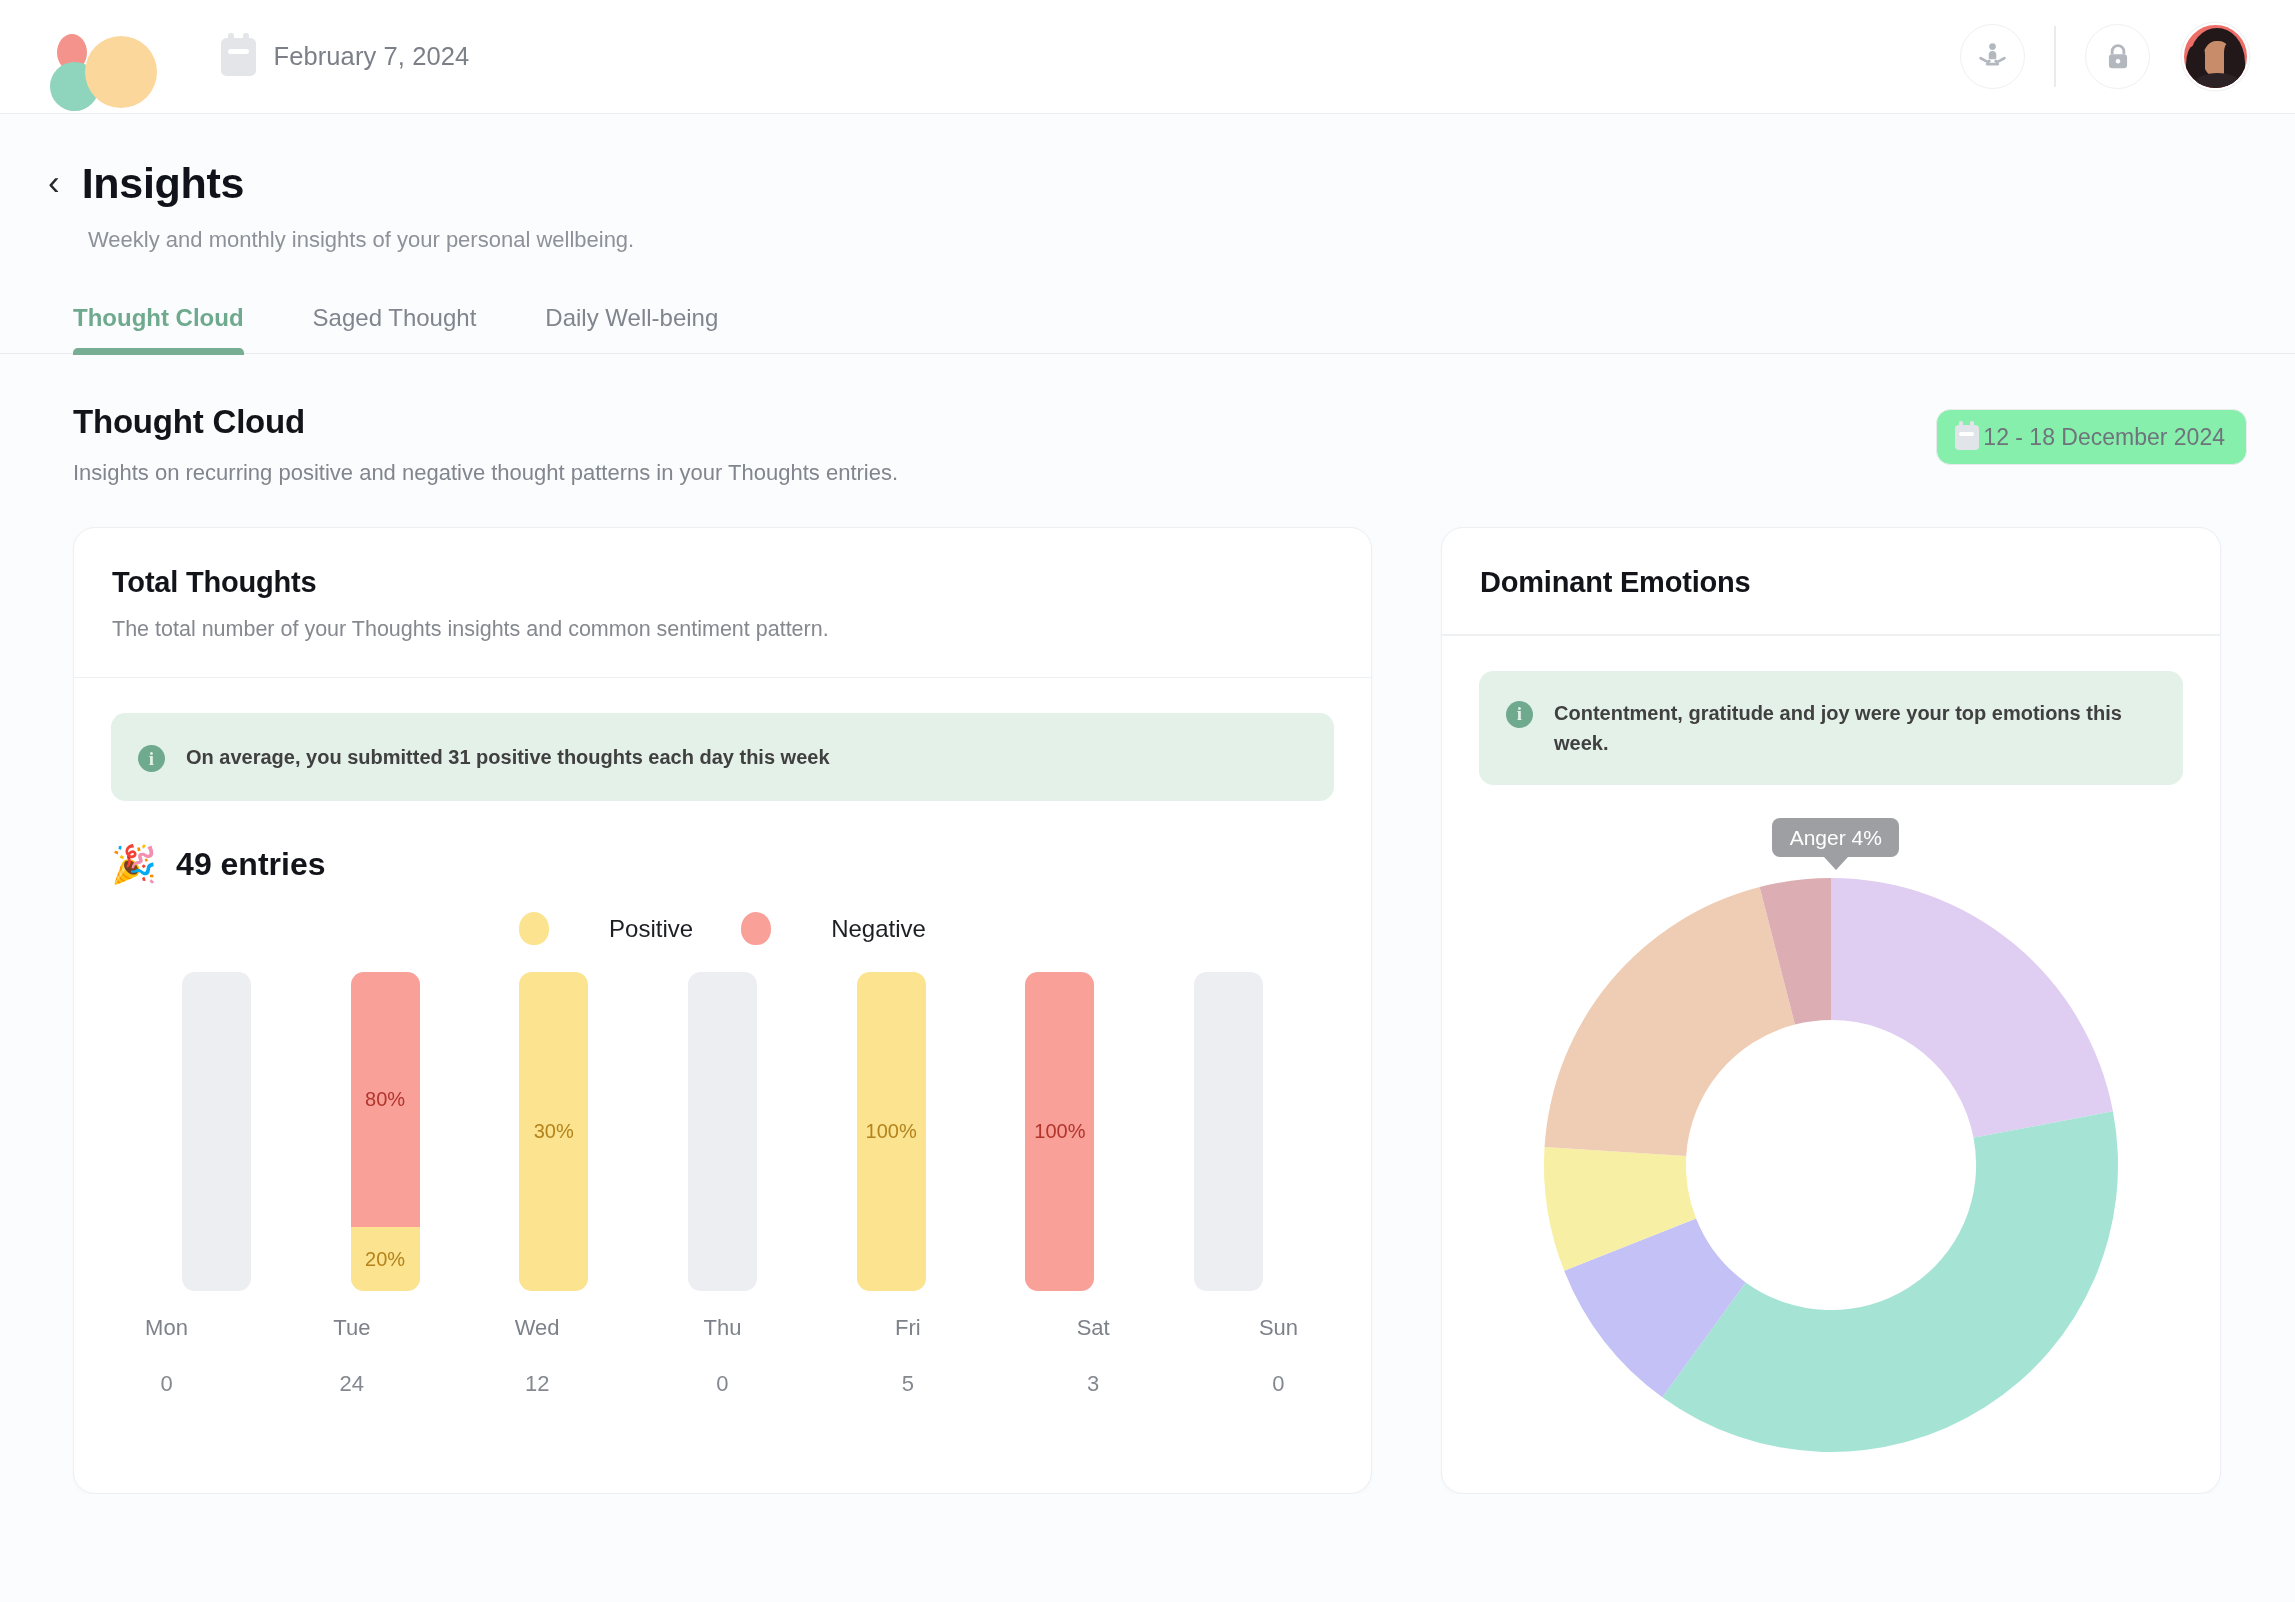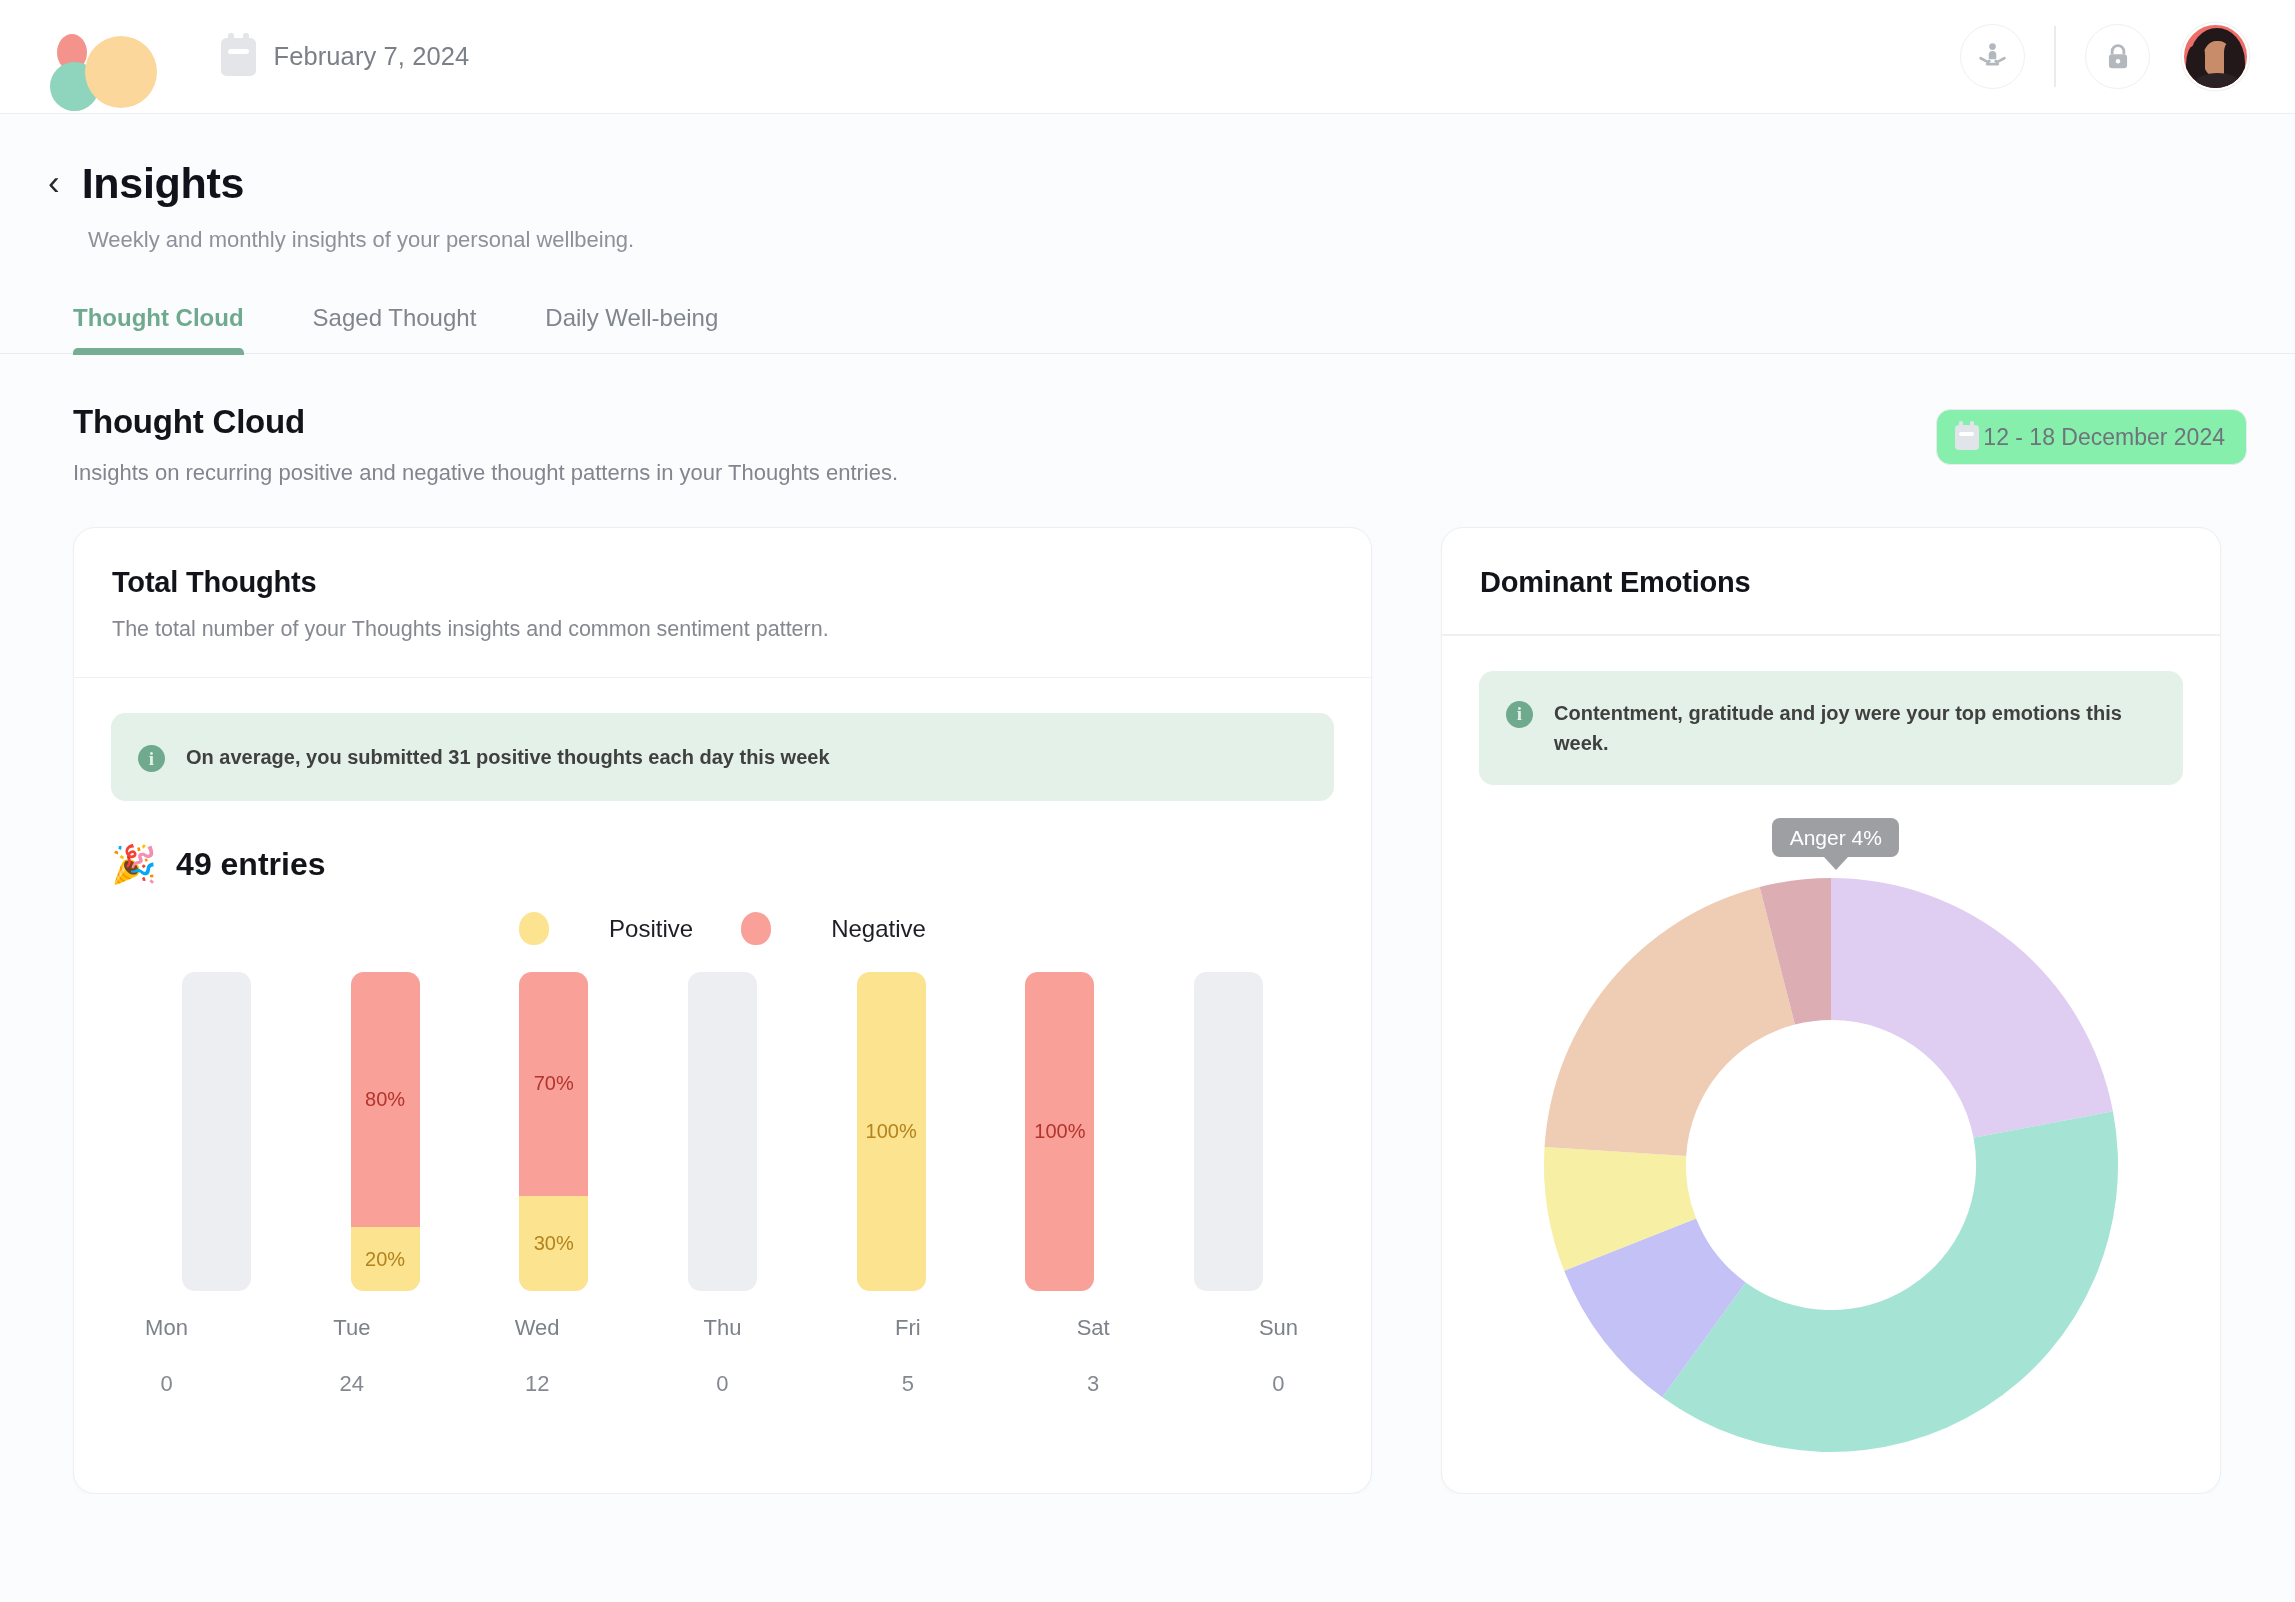--- a/index.html
+++ b/index.html
@@ -276,23 +276,20 @@
                 <div class="bar-seg neg" style="flex: 80 1 0%;">
                   <span class="seg-label neg">80%</span>
                 </div>
                 <div class="bar-seg pos" style="flex: 20 1 0%;">
                   <span class="seg-label pos">20%</span>
                 </div>
               </div>
             </div>
             <div class="bar-col">
               <div class="bar-track">
-                <div class="bar-seg neg" style="flex: 70 1 0%;">
-                  <span class="seg-label neg">70%</span>
-                </div>
                 <div class="bar-seg pos" style="flex: 30 1 0%;">
                   <span class="seg-label pos">30%</span>
                 </div>
               </div>
             </div>
             <div class="bar-col">
               <div class="bar-track"></div>
             </div>
             <div class="bar-col">
               <div class="bar-track">

